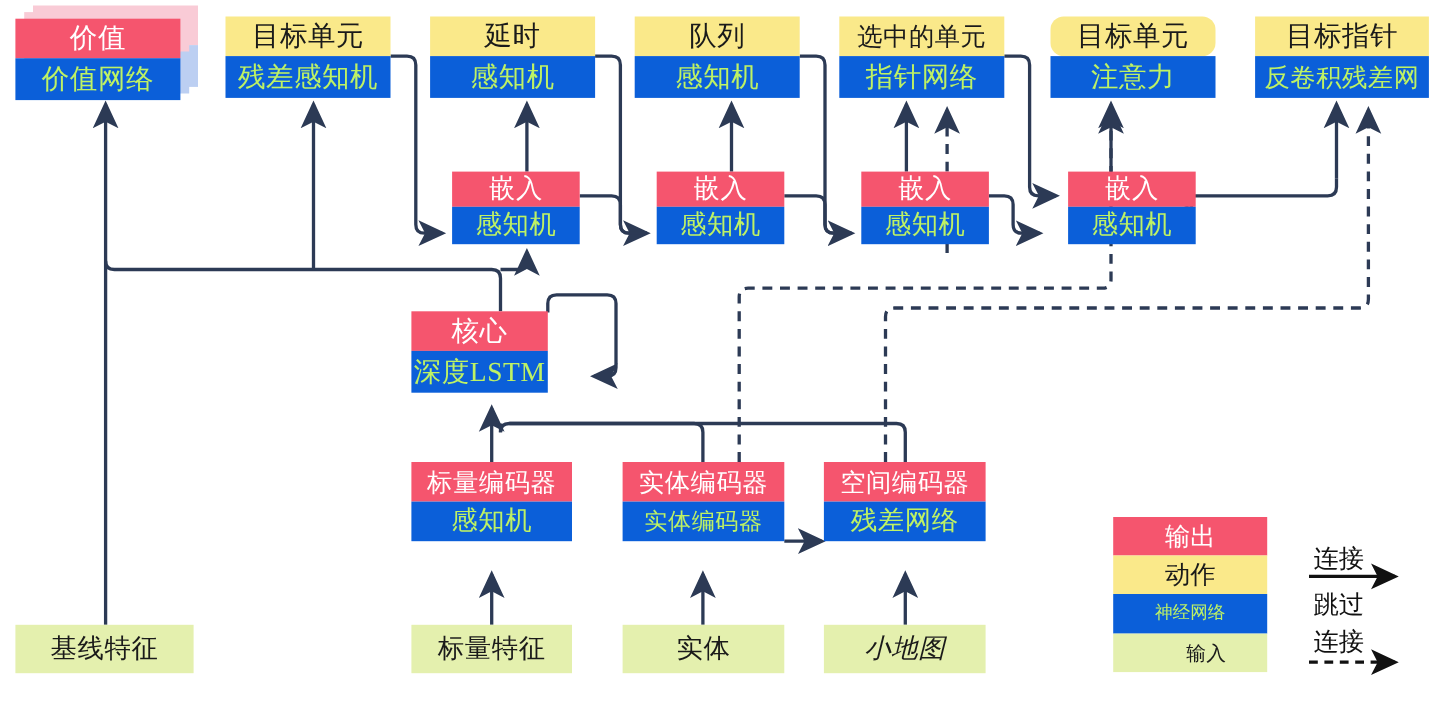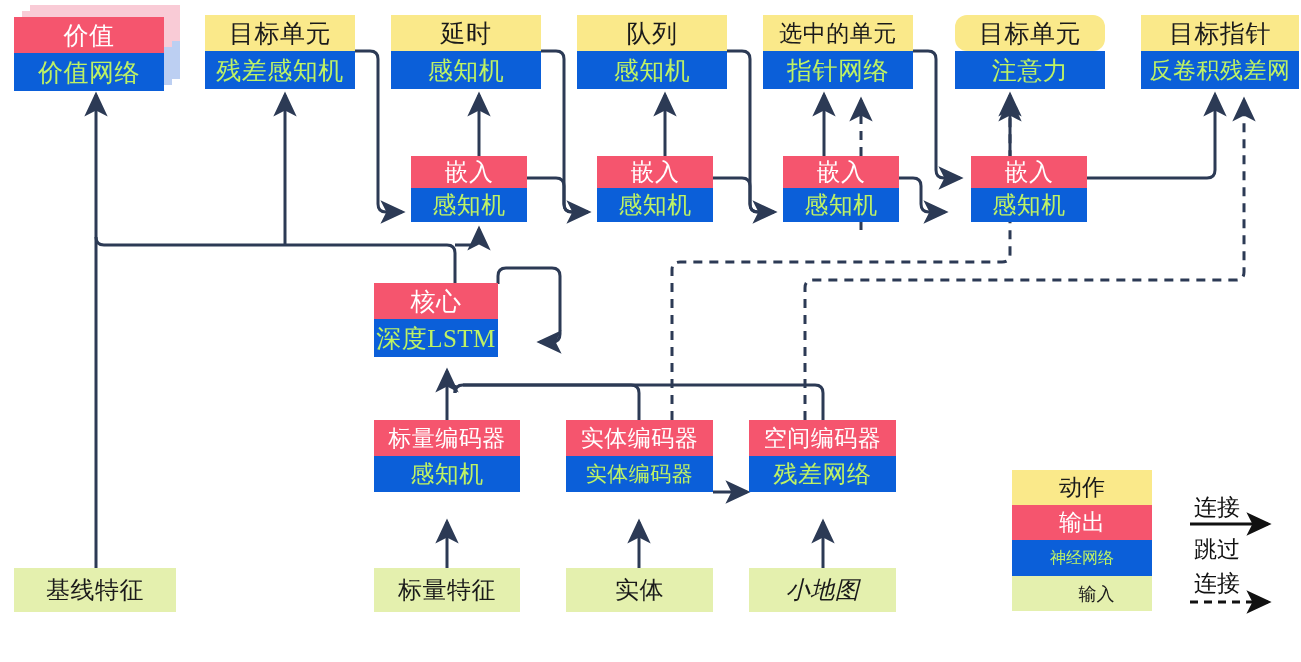--- a/index.html
+++ b/index.html
@@ -203,22 +203,22 @@
     <div class="row input" style="height:44px;font-size:24px;">标量特征</div>
   </div>
   <div class="node" style="left:566px;top:568px;width:147px;height:44px;">
     <div class="row input" style="height:44px;font-size:24px;">实体</div>
   </div>
   <div class="node" style="left:749px;top:568px;width:147px;height:44px;">
     <div class="row input" style="height:44px;font-size:24px;font-style:italic;">小地图</div>
   </div>
 
   <div id="legend" style="left:1012px;top:470px;width:140px;height:140px;">
+    <div class="row output" style="height:35px;font-size:23px;">输出</div>
     <div class="row action" style="height:35px;font-size:23px;">动作</div>
-    <div class="row output" style="height:35px;font-size:23px;">输出</div>
     <div class="row net" style="height:36px;font-size:16px;">神经网络</div>
     <div class="row input" style="height:35px;font-size:18px;padding-left:29px;">输入</div>
   </div>
 
   <div class="legend-arrows" style="left:1180px;top:470px;width:120px;height:140px;">
     <div class="lbl" style="left:14px;top:22px;font-size:23px;">连接</div>
     <div class="lbl" style="left:14px;top:64px;font-size:23px;">跳过</div>
     <div class="lbl" style="left:14px;top:98px;font-size:23px;">连接</div>
   </div>
 

